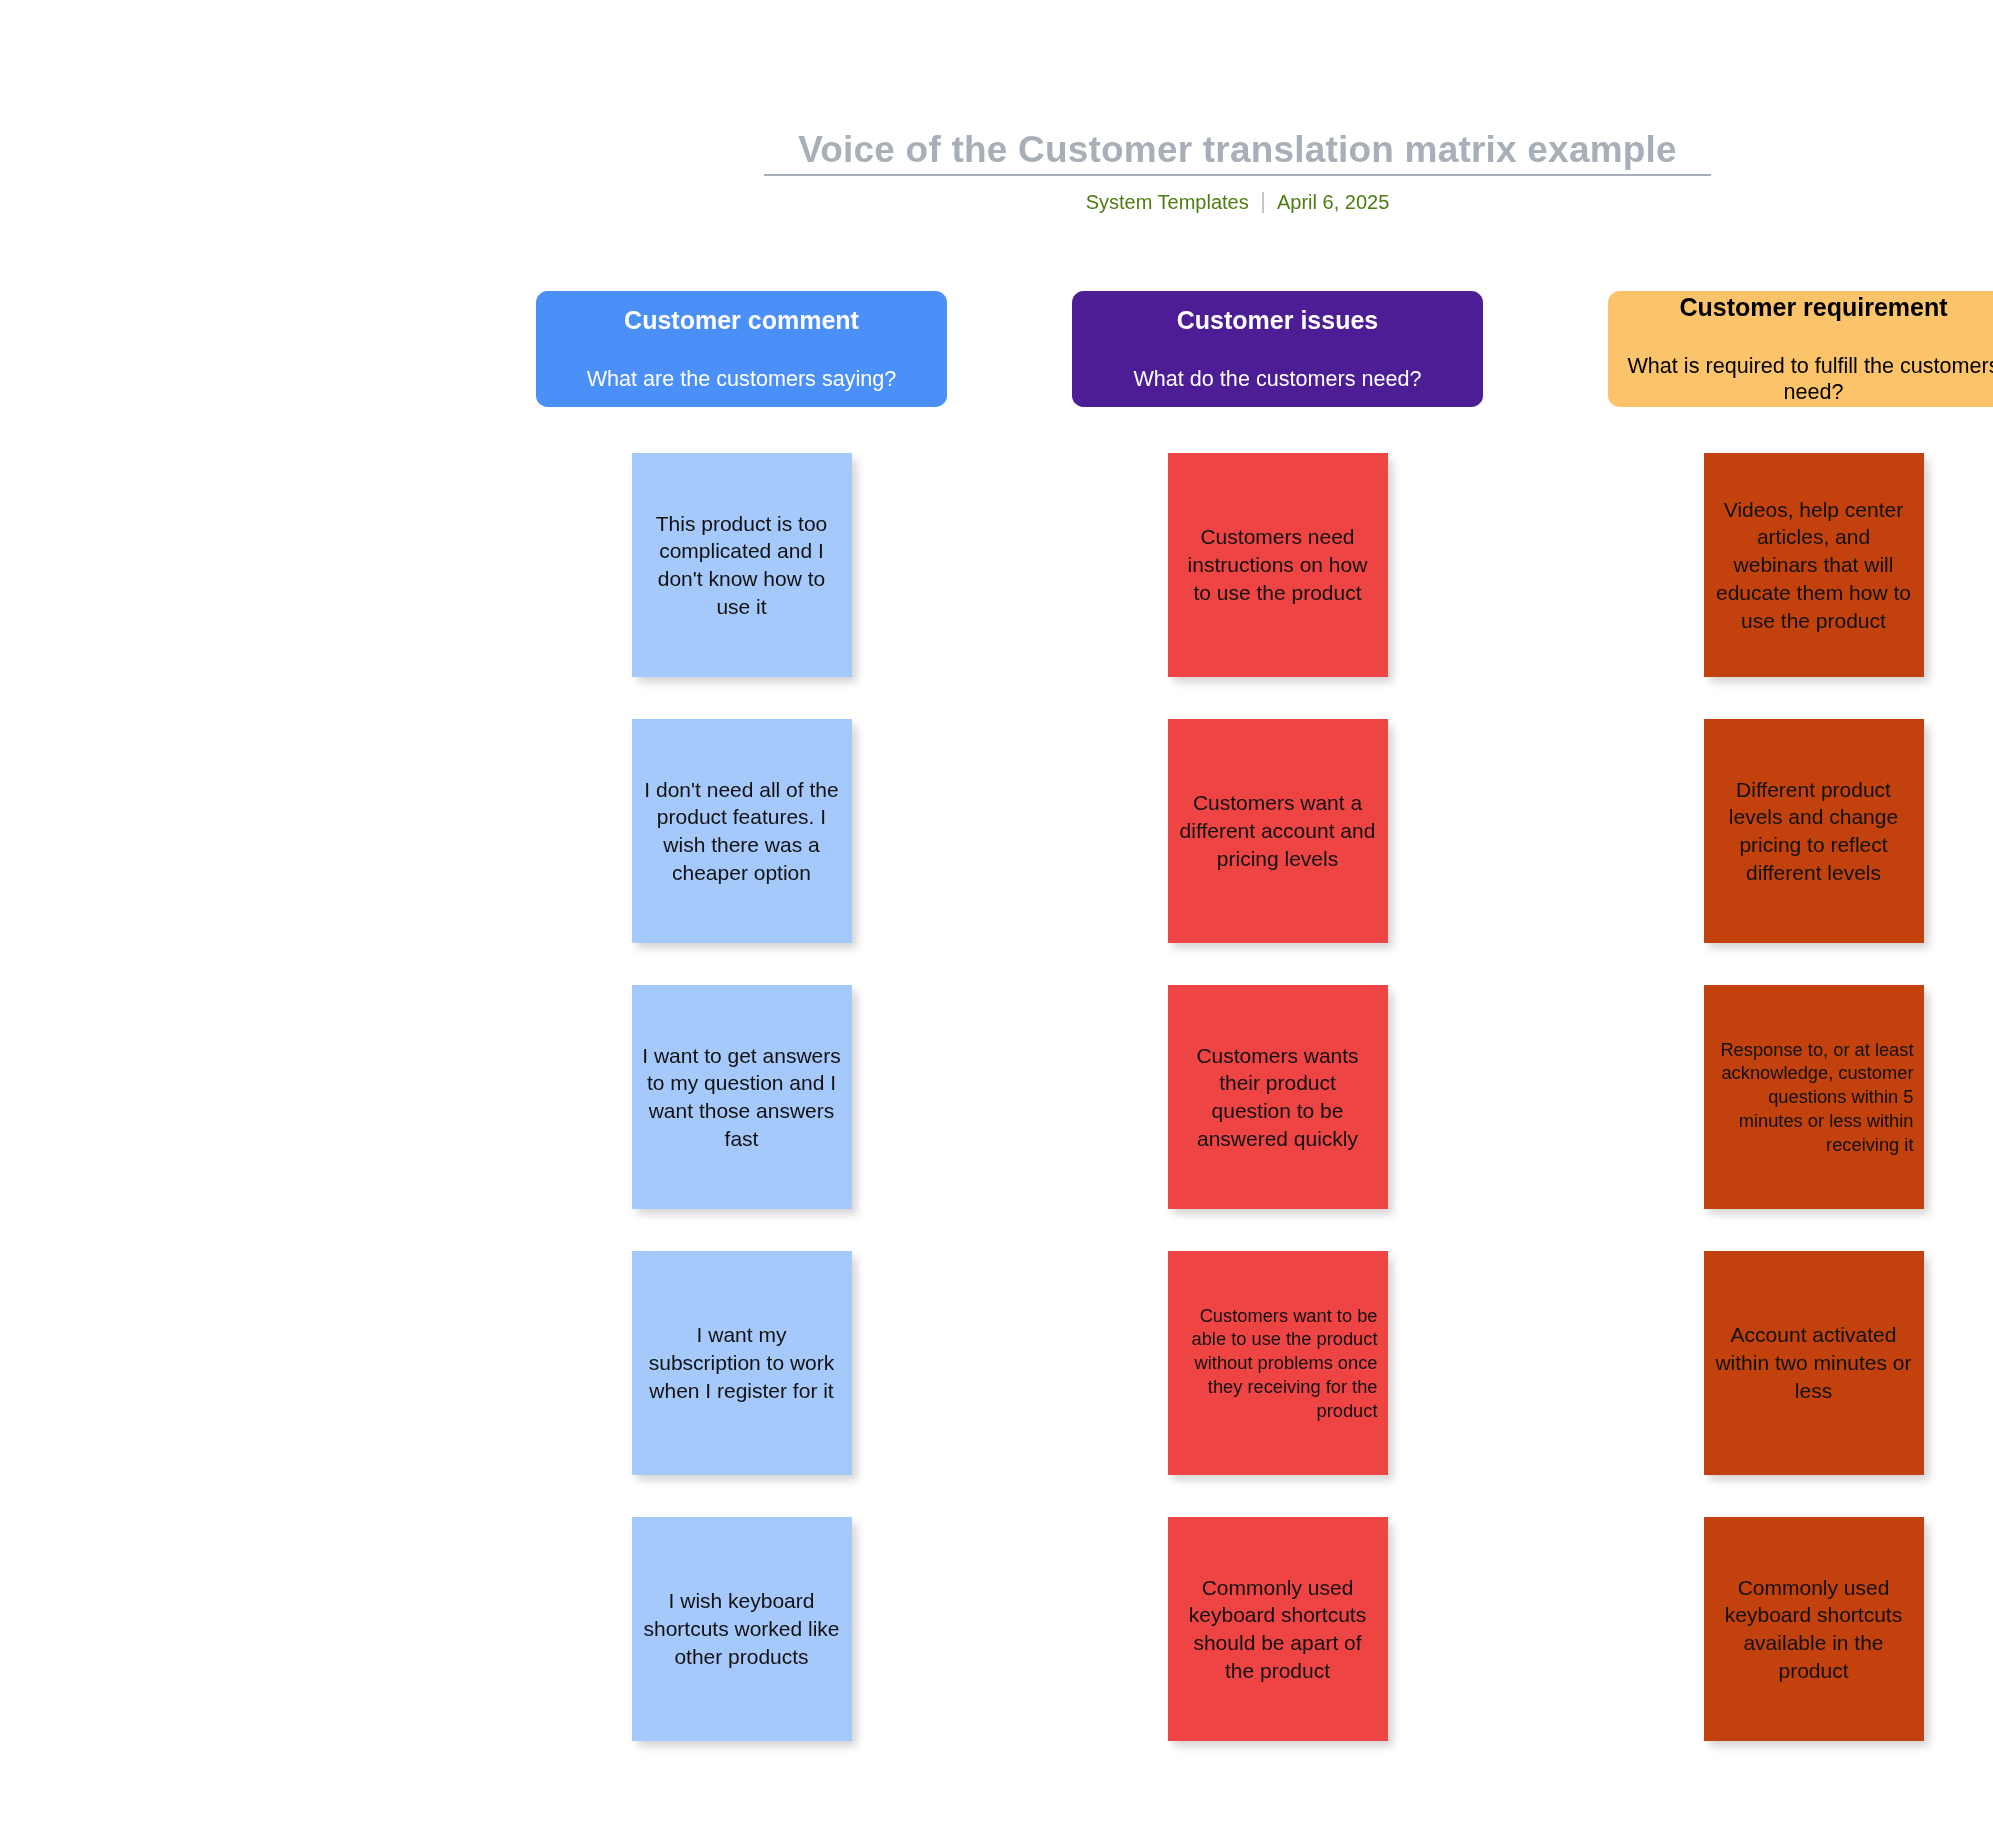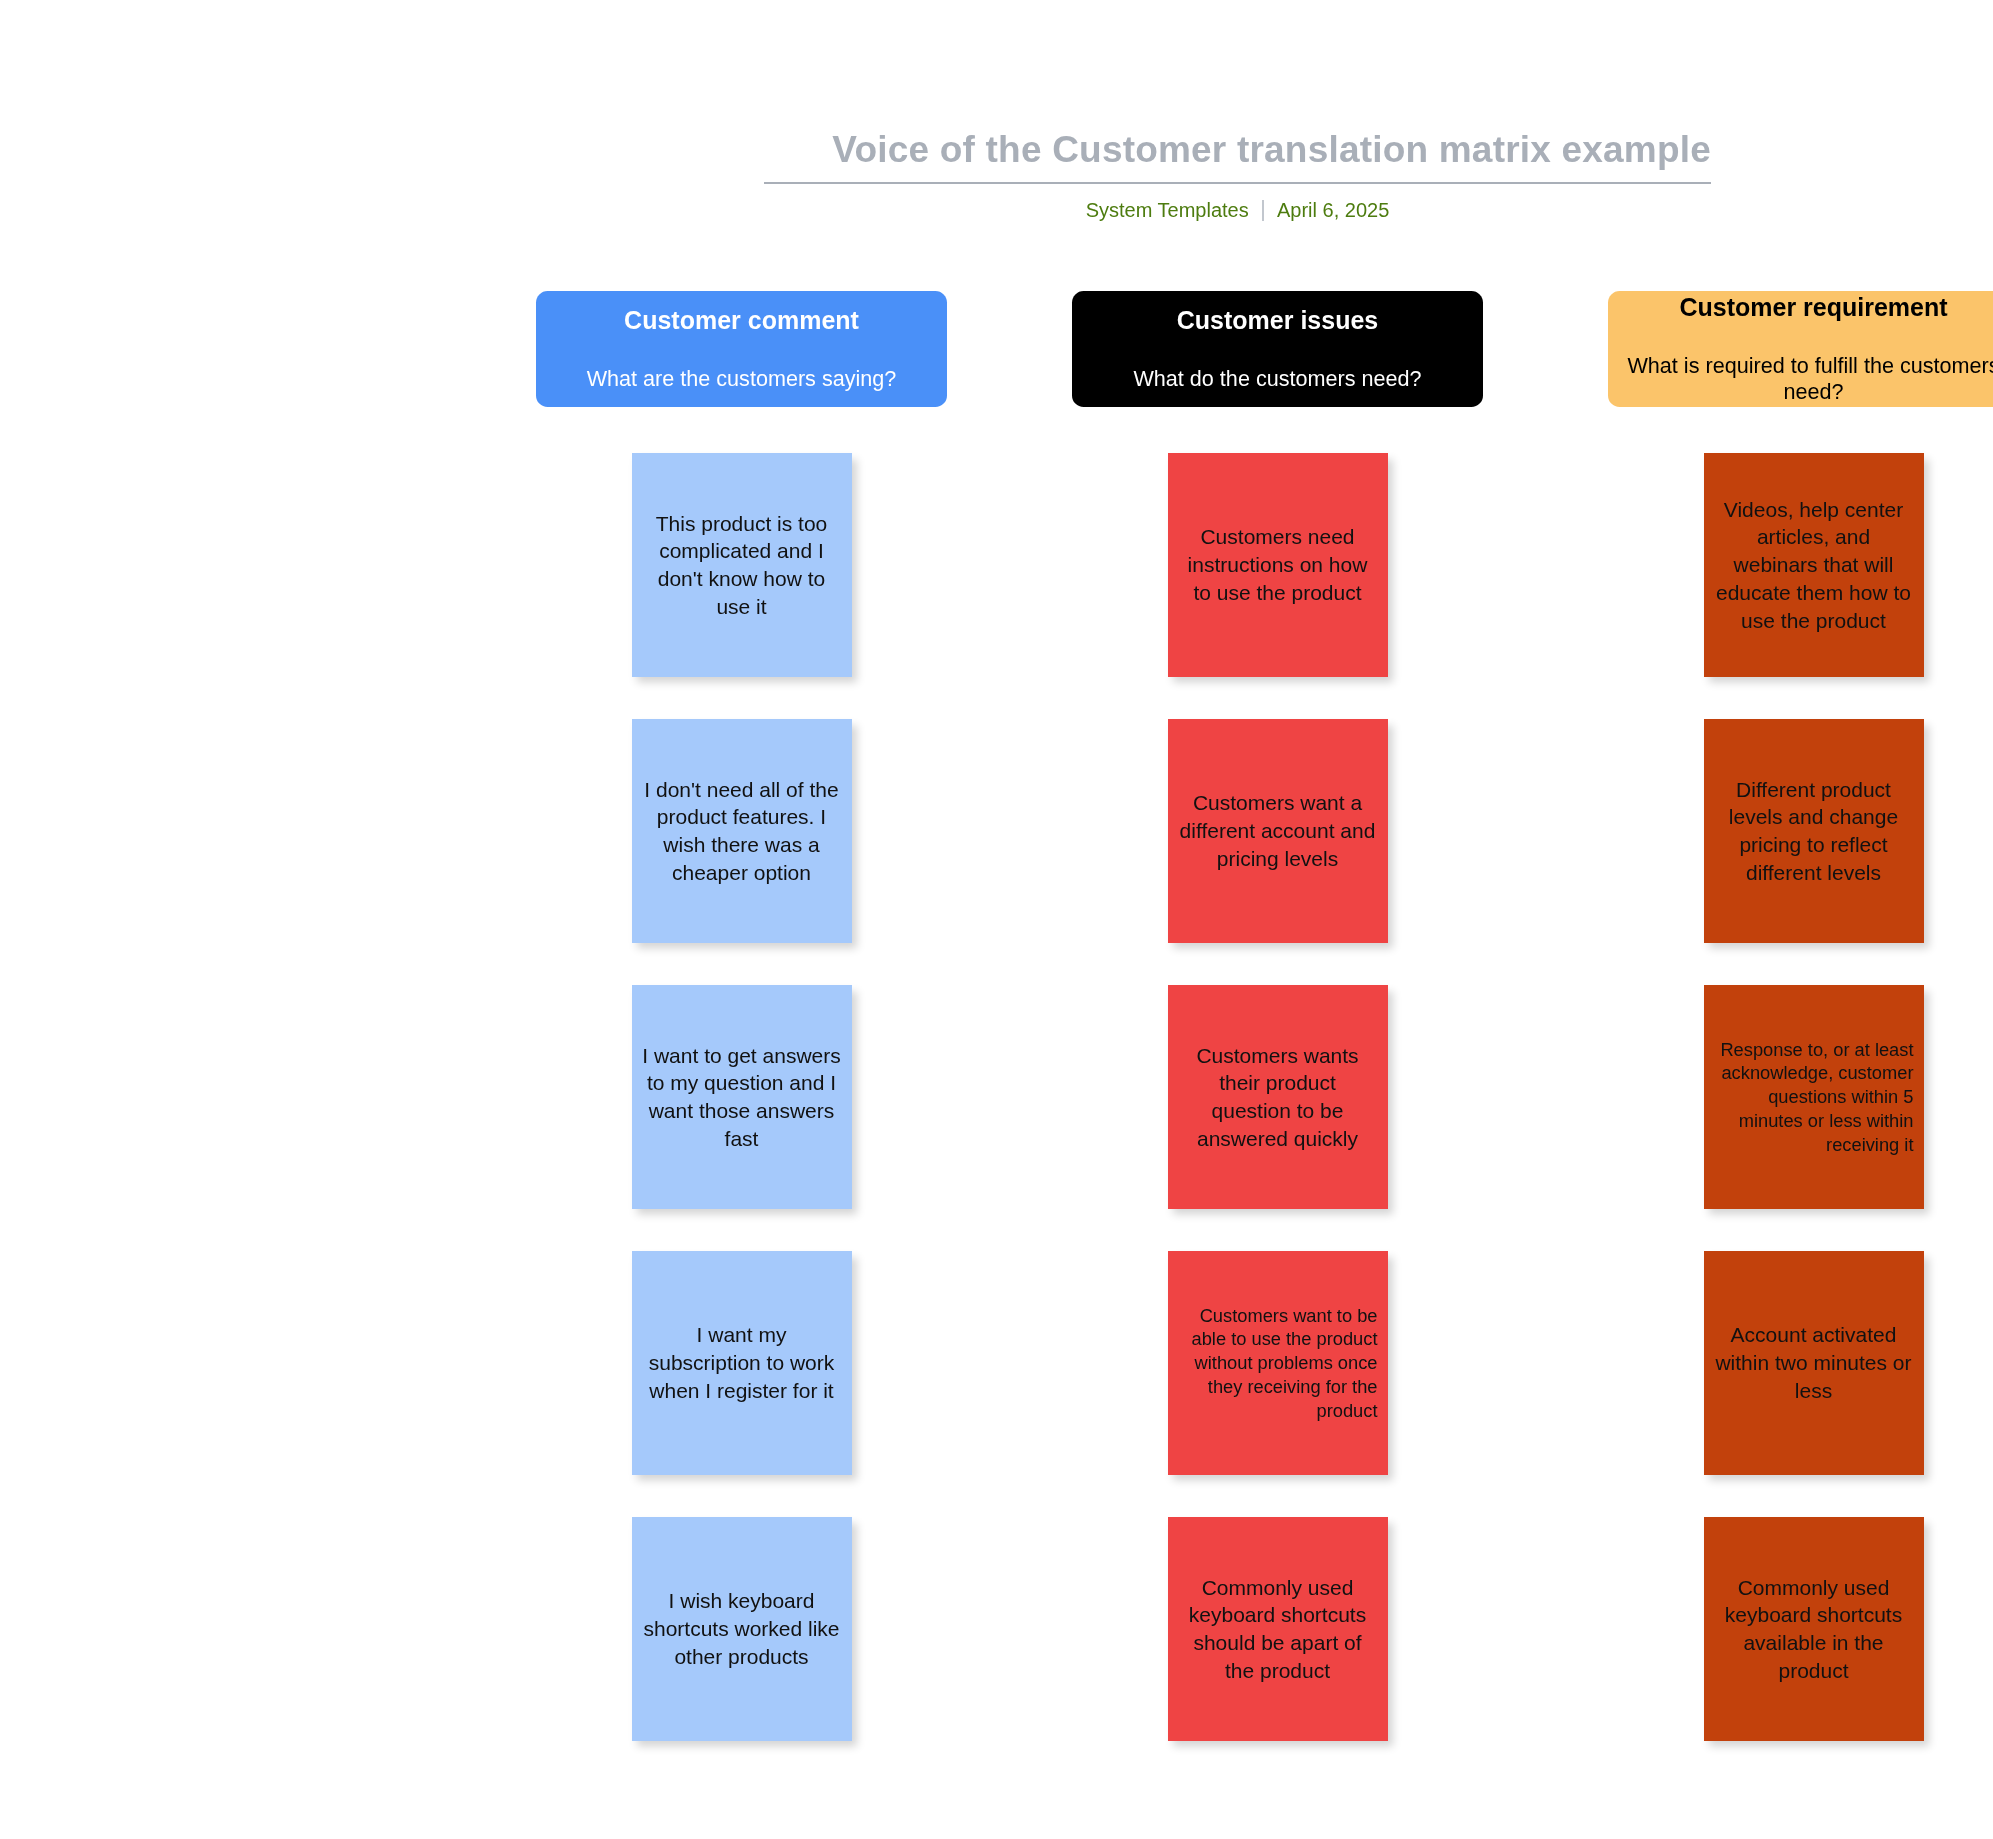--- a/index.html
+++ b/index.html
@@ -24,24 +24,23 @@
     left: 764px;
     top: 129px;
     width: 947px;
     text-align: center;
   }
   .doc-title {
     font-size: 37px;
     font-weight: bold;
     color: #a9afb8;
     letter-spacing: 0.2px;
-    padding-bottom: 11px;
+    padding-bottom: 3px;
     border-bottom: 2.5px solid #a9afb8;
     white-space: nowrap;
-    text-align: right;
   }
   .doc-sub {
     margin-top: 15px;
     font-size: 20px;
     color: #4d7c0f;
     display: flex;
     justify-content: center;
     align-items: center;
     gap: 13.3px;
   }
@@ -112,21 +111,21 @@
     padding: 8.3px 10px;
     color: #111111;
     font-size: 21px;
     line-height: 1.32;
     box-shadow: 5px 5.8px 8.3px rgba(0,0,0,0.17);
   }
   .note.small { font-size: 18.3px; line-height: 1.30; text-align: right; }
 
   
   .hdr-blue   { background: #4a90f8; color: #ffffff; }
-  .hdr-teal   { background: #000000; color: #ffffff; }
+  .hdr-teal   { background: #4c1d95; color: #ffffff; }
   .hdr-orange { background: #fbc46a; color: #000000; }
 
   .note-blue   { background: #a5c9fb; }
   .note-teal   { background: #ef4444; }
   .note-orange { background: #c2410c; }
 </style>
 </head>
 <body>
 
 <div class="board">

